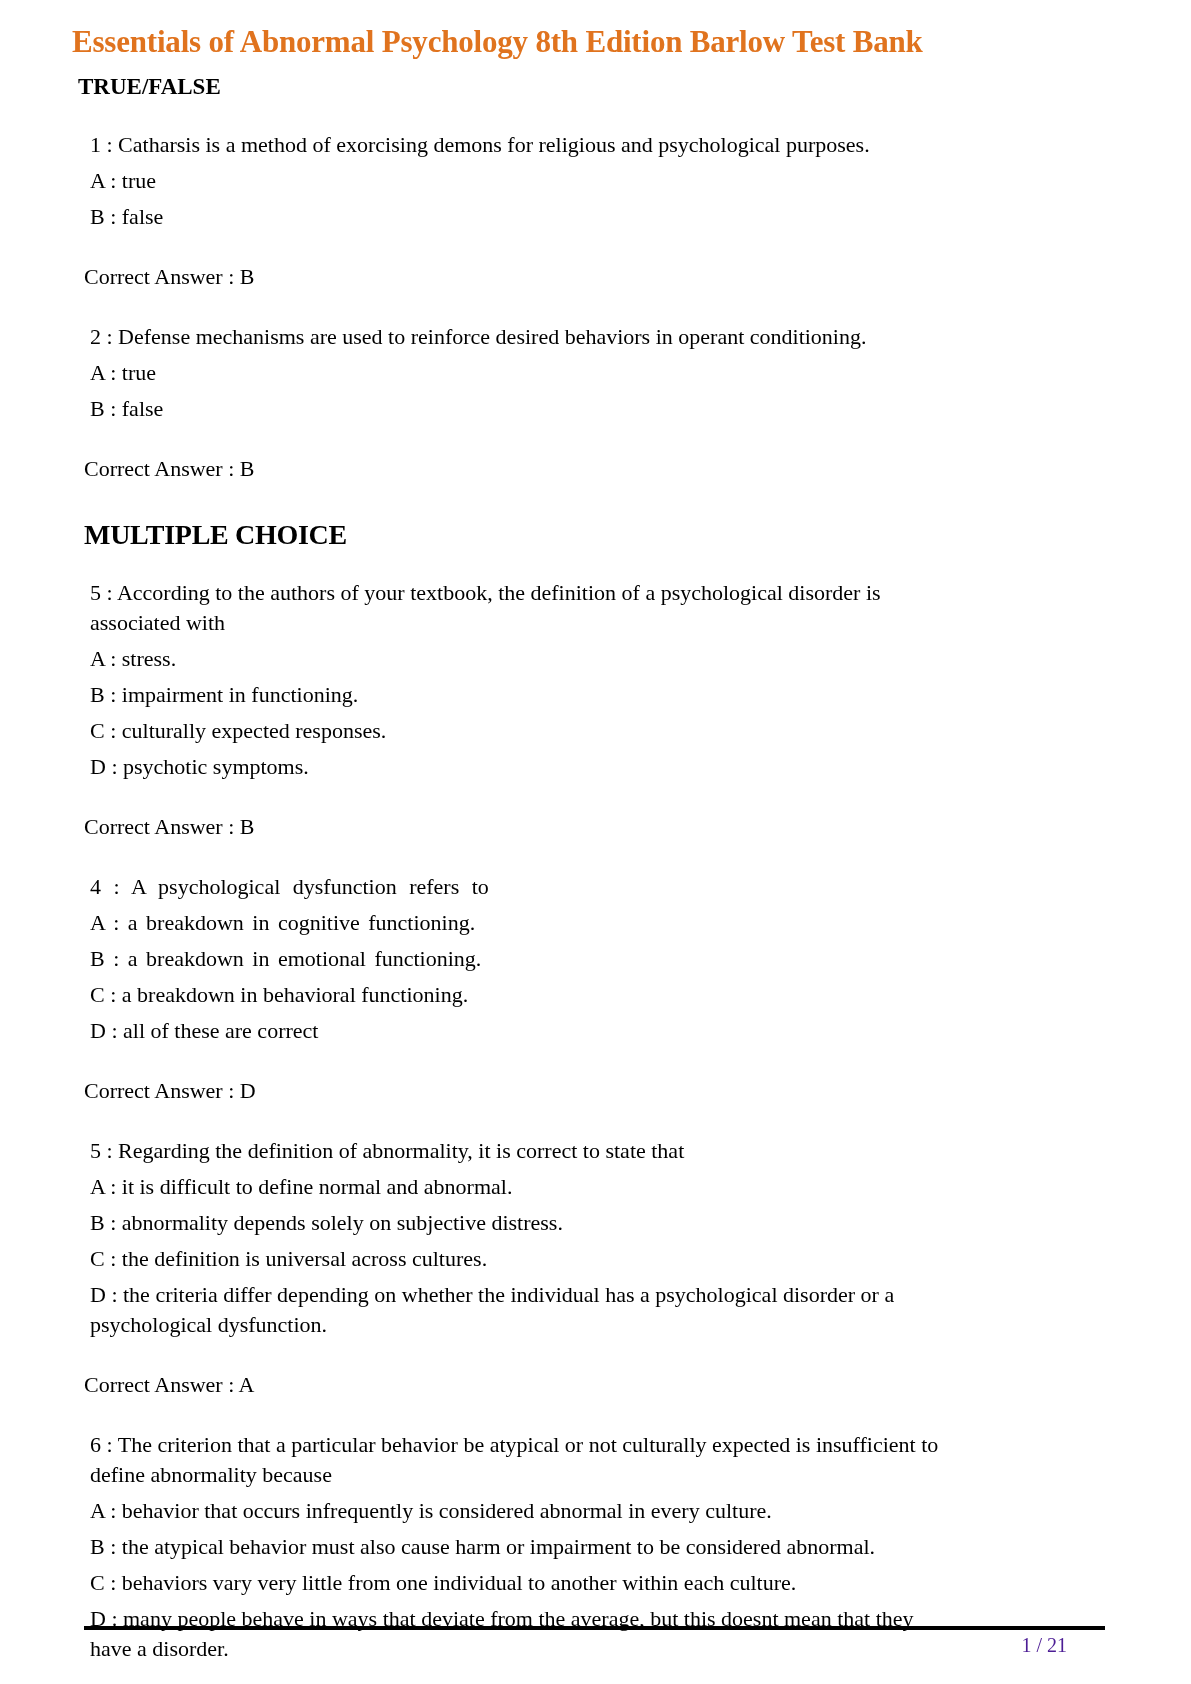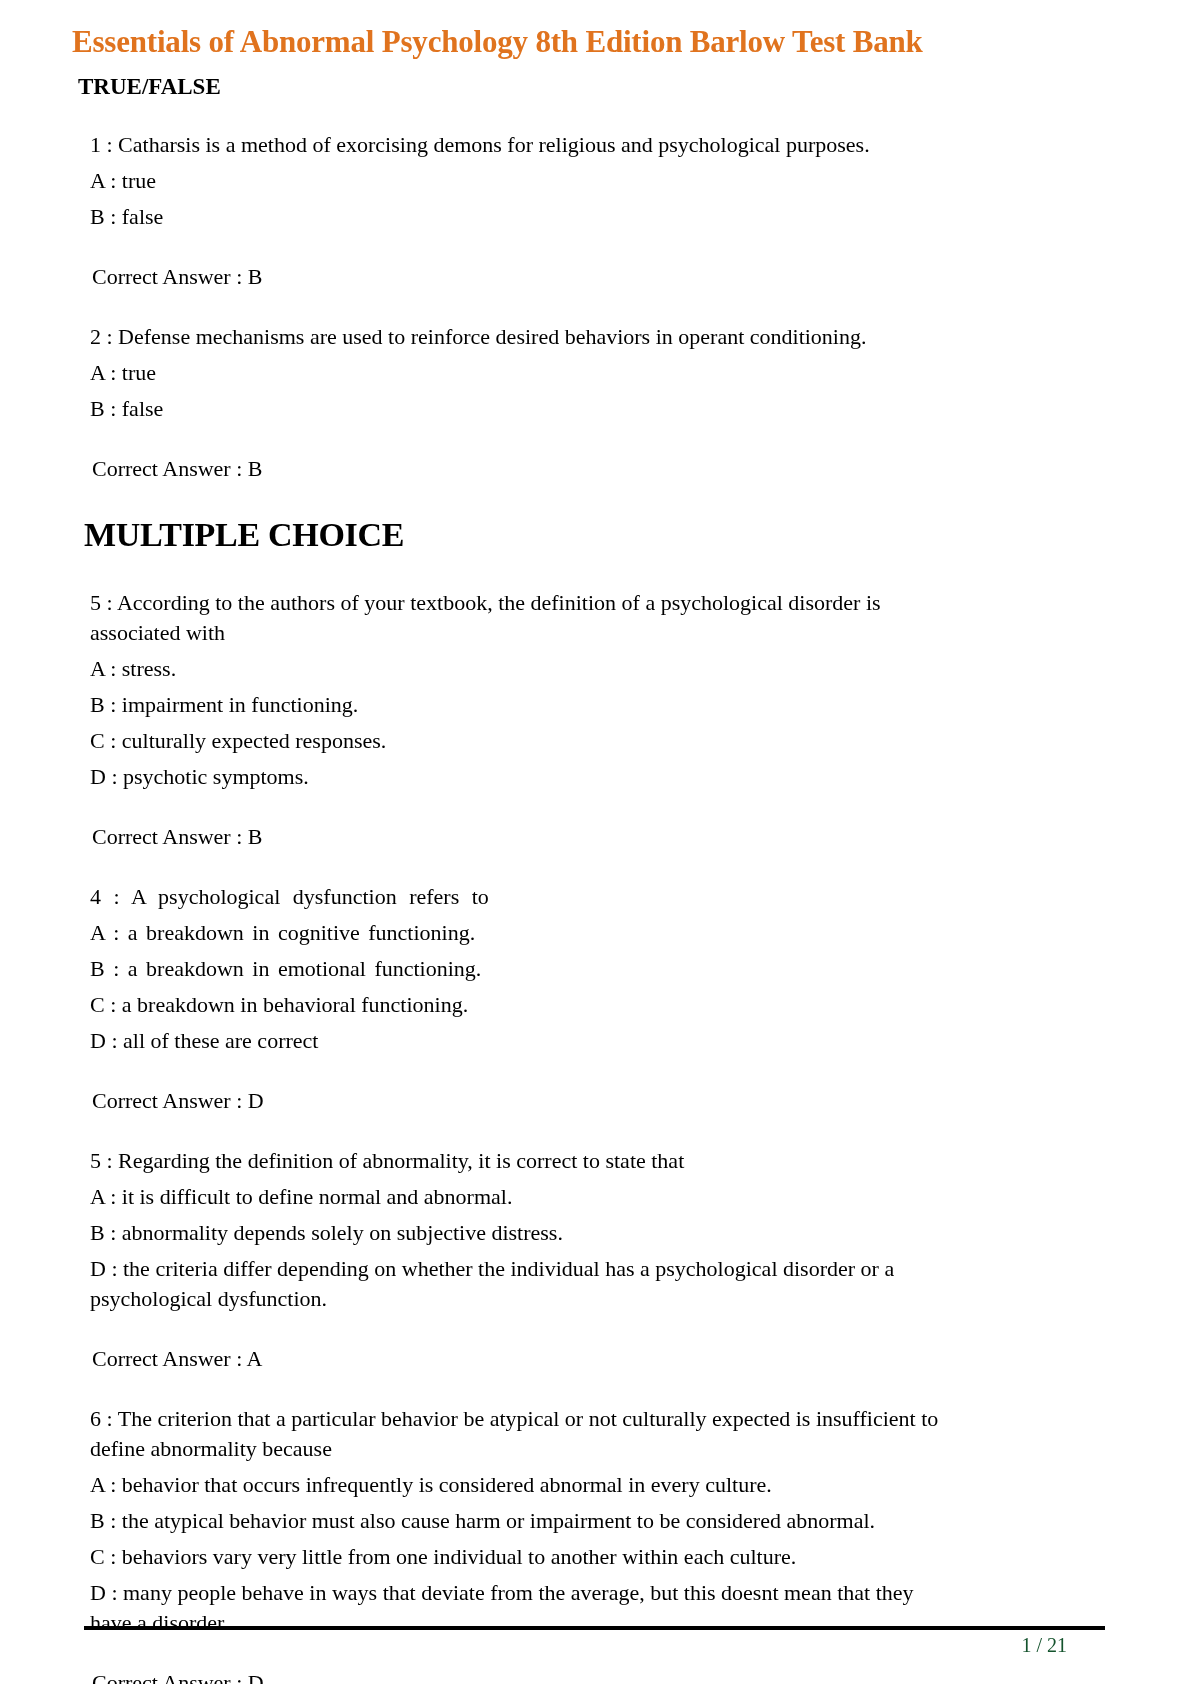--- a/index.html
+++ b/index.html
@@ -31,33 +31,33 @@
   h2.section-heading {
     font-weight: bold;
     color: #000000;
   }
   h2.tf {
     font-size: 23px;
     line-height: 30px;
     margin: 12px 0 28px -6px;
   }
   h2.mc {
-    font-size: 34px;
+    font-size: 28px;
     line-height: 42px;
-    margin: 24px 0 32px 0;
+    margin: 24px 0 22px 0;
     letter-spacing: -0.3px;
   }
   .question p.line {
     margin: 6px;
     font-size: 22px;
     line-height: 30px;
     white-space: pre-wrap;
   }
   .question p.correct {
-    margin: 30px 0 30px 8px;
+    margin: 30px 0 30px 0;
   }
   .question.spread p.prompt {
     word-spacing: 7px;
   }
   .question.spread p.opt-a,
   .question.spread p.opt-b {
     word-spacing: 3px;
   }
   .footer-rule {
     position: absolute;
@@ -66,21 +66,21 @@
     width: 1021px;
     height: 4px;
     background: #000000;
   }
   .page-number {
     position: absolute;
     top: 1633px;
     right: 124px;
     font-size: 20px;
     line-height: 24px;
-    color: #14532d;
+    color: #4c1d95;
   }
 </style>
 </head>
 <body>
 
 <div class="page">
   <div class="content">
 
     <h1 class="doc-title" style="color: rgb(224, 115, 30);">Essentials of Abnormal Psychology 8th Edition Barlow Test Bank</h1>
 
@@ -118,20 +118,21 @@
       <p class="line option opt-b">B : a breakdown in emotional functioning.</p>
       <p class="line option opt-c">C : a breakdown in behavioral functioning.</p>
       <p class="line option opt-d">D : all of these are correct</p>
       <p class="line correct">Correct Answer : D</p>
     </section>
 
     <section class="question">
       <p class="line prompt">5 : Regarding the definition of abnormality, it is correct to state that</p>
       <p class="line option opt-a">A : it is difficult to define normal and abnormal.</p>
       <p class="line option opt-b">B : abnormality depends solely on subjective distress.</p>
+      <p class="line option opt-c">C : the definition is universal across cultures.</p>
       <p class="line option opt-d">D : the criteria differ depending on whether the individual has a psychological disorder or a
 psychological dysfunction.</p>
       <p class="line correct">Correct Answer : A</p>
     </section>
 
     <section class="question">
       <p class="line prompt">6 : The criterion that a particular behavior be atypical or not culturally expected is insufficient to
 define abnormality because</p>
       <p class="line option opt-a">A : behavior that occurs infrequently is considered abnormal in every culture.</p>
       <p class="line option opt-b">B : the atypical behavior must also cause harm or impairment to be considered abnormal.</p>

